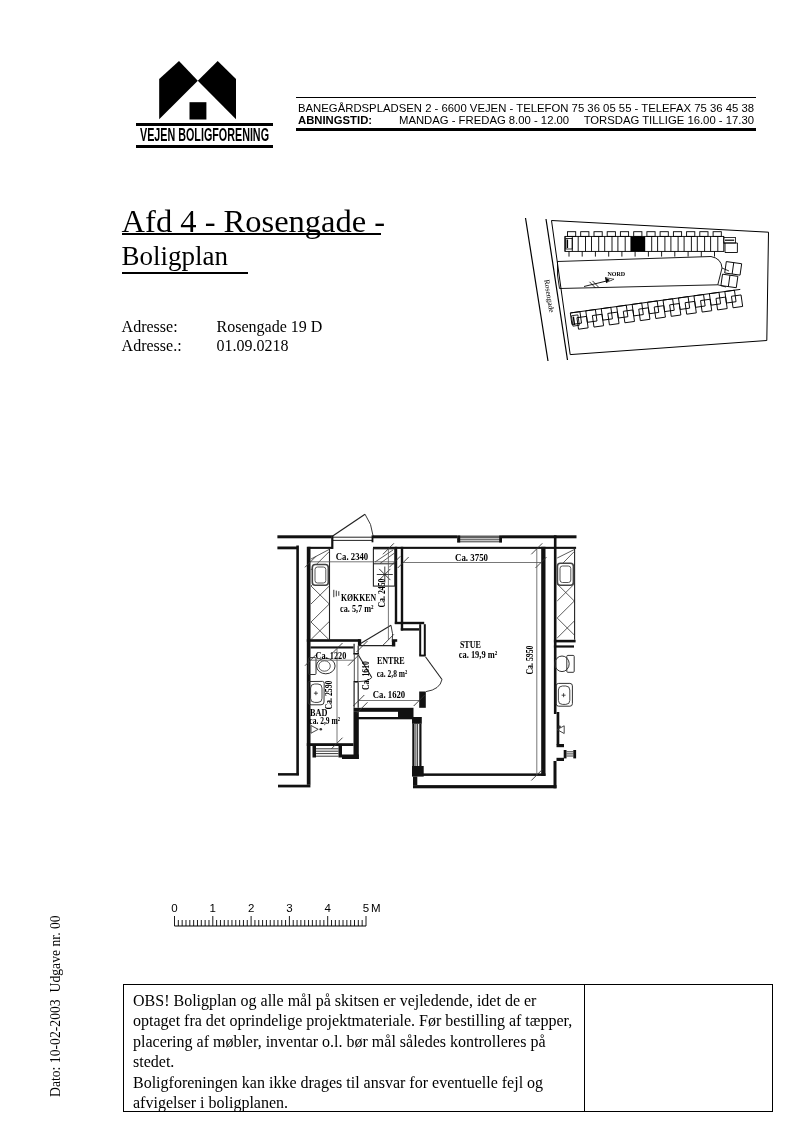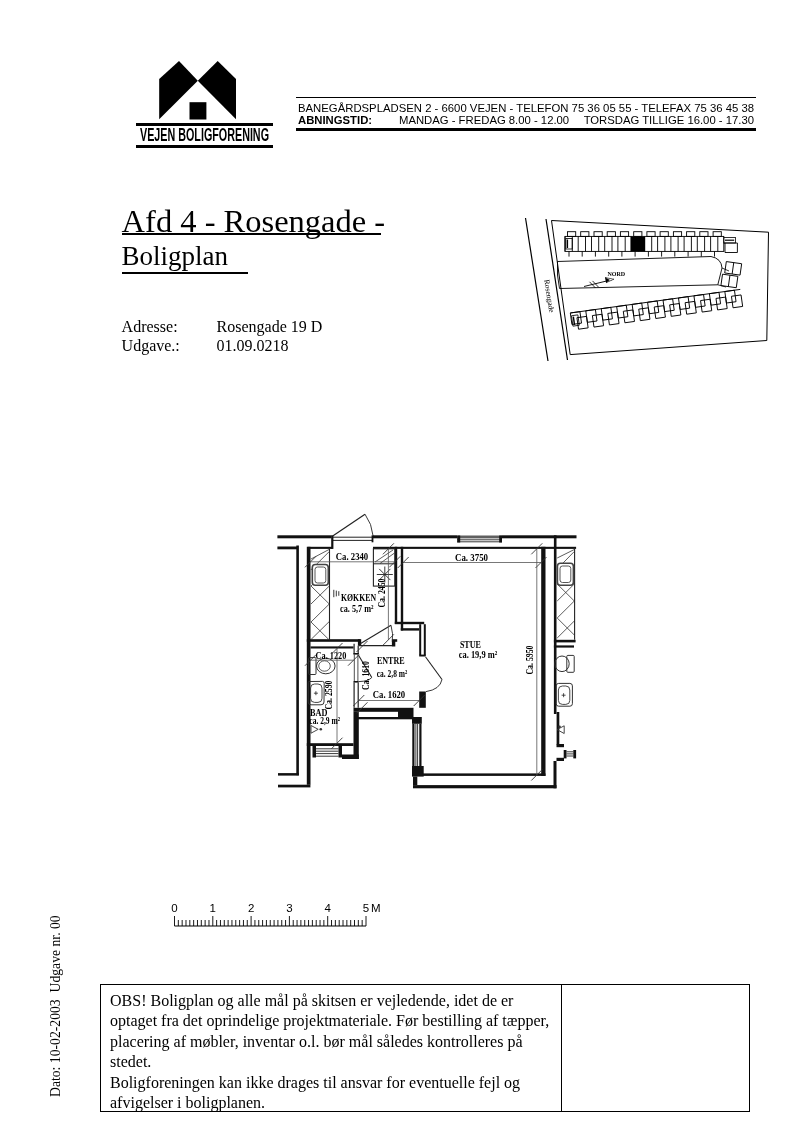--- a/index.html
+++ b/index.html
@@ -48,21 +48,21 @@
 
 <div class="abs" style="left:121.6px;top:241.3px;font-size:27px;">Boligplan</div>
 
 <div class="abs" style="left:121.6px;top:271.6px;width:126px;height:2.2px;background:#000;"></div>
 
 <div class="abs" style="left:121.6px;top:284px;font-size:16px;line-height:19.4px;margin-top:33px;">
 
   <div><span style="display:inline-block;width:95px;">Adresse:</span>Rosengade 19 D</div>
 
 
-  <div><span style="display:inline-block;width:95px;">Udgave.:</span>01.09.0218</div>
+  <div><span style="display:inline-block;width:95px;">Adresse.:</span>01.09.0218</div>
 </div>
 
 <svg class="abs" style="left:515px;top:210px;" width="262px" height="160" viewBox="515 210 262 160">
 
 <line x1="525.5" y1="218" x2="548" y2="361" stroke="#000" stroke-width="1.2"></line>
 <line x1="546" y1="219" x2="567.5" y2="360" stroke="#000" stroke-width="1.2"></line>
 
 <text x="546.8" y="296.5" font-size="7.6" font-family="Liberation Serif,serif" text-anchor="middle" transform="rotate(81 546.8 296.5)" fill="#000">Rosengade</text>
 
 <polyline points="551.5,220.5 768.5,232.2 766.8,340.5 570.2,354.6 551.5,220.5" fill="none" stroke="#000" stroke-width="1"></polyline>
@@ -406,21 +406,21 @@
 <text x="212.80" y="912" text-anchor="middle" font-family="Liberation Sans,sans-serif" font-size="11.5" fill="#000">1</text>
 <text x="251.10" y="912" text-anchor="middle" font-family="Liberation Sans,sans-serif" font-size="11.5" fill="#000">2</text>
 <text x="289.40" y="912" text-anchor="middle" font-family="Liberation Sans,sans-serif" font-size="11.5" fill="#000">3</text>
 <text x="327.70" y="912" text-anchor="middle" font-family="Liberation Sans,sans-serif" font-size="11.5" fill="#000">4</text>
 <text x="366.00" y="912" text-anchor="middle" font-family="Liberation Sans,sans-serif" font-size="11.5" fill="#000">5</text>
 <text x="371" y="912" font-family="Liberation Sans,sans-serif" font-size="11.5" fill="#000">M</text>
 </svg>
 
 <div class="abs" style="left:-33px;top:1000px;width:178px;font-size:13.7px;text-align:center;transform:rotate(-90deg);transform-origin:center;white-space:nowrap;">Dato: 10-02-2003&nbsp; Udgave nr. 00</div>
 
-<div class="abs" style="left:100px;top:983.5px;width:648px;height:126px;border:1.3px solid #000;">
+<div class="abs" style="left:123px;top:983.5px;width:648px;height:126px;border:1.3px solid #000;">
 
   <div class="abs" style="left:0;top:0;width:452px;padding:6px 0 0 9px;font-size:16px;line-height:20.6px;">OBS! Boligplan og alle mål på skitsen er vejledende, idet de er optaget fra det oprindelige projektmateriale. Før bestilling af tæpper, placering af møbler, inventar o.l. bør mål således kontrolleres på stedet.<br>Boligforeningen kan ikke drages til ansvar for eventuelle fejl og afvigelser i boligplanen.</div>
 
   <div class="abs" style="left:459.6px;top:0;width:1.3px;height:126px;background:#000;"></div>
 
 </div>
 
 </div>
 
 </body></html>

